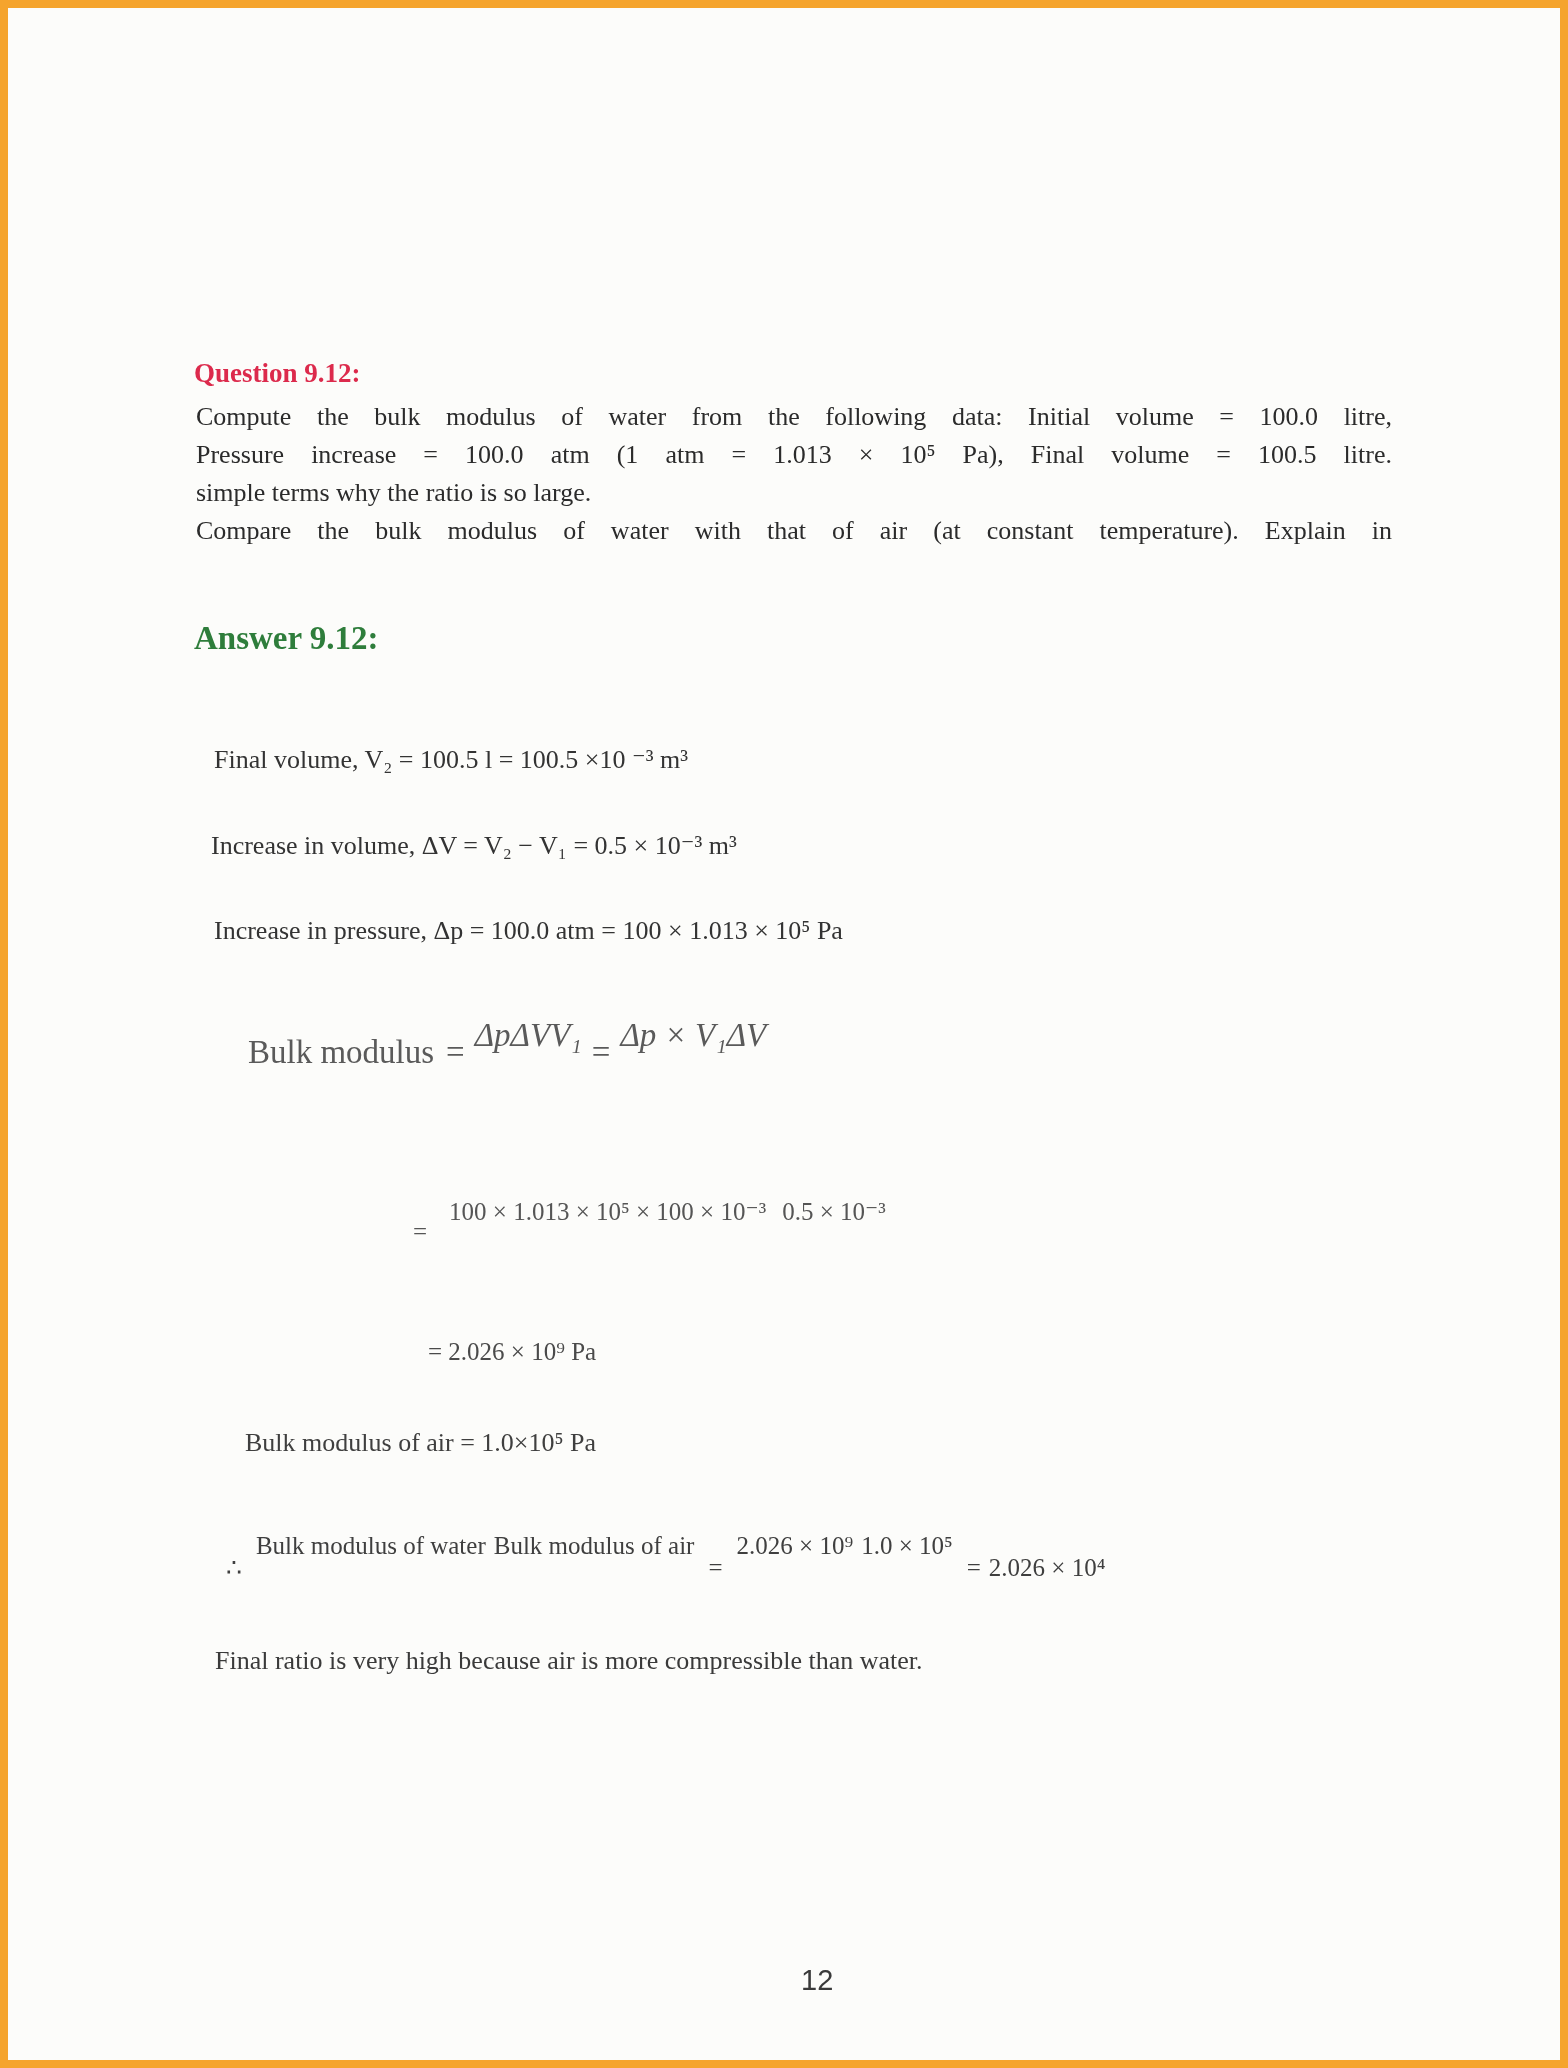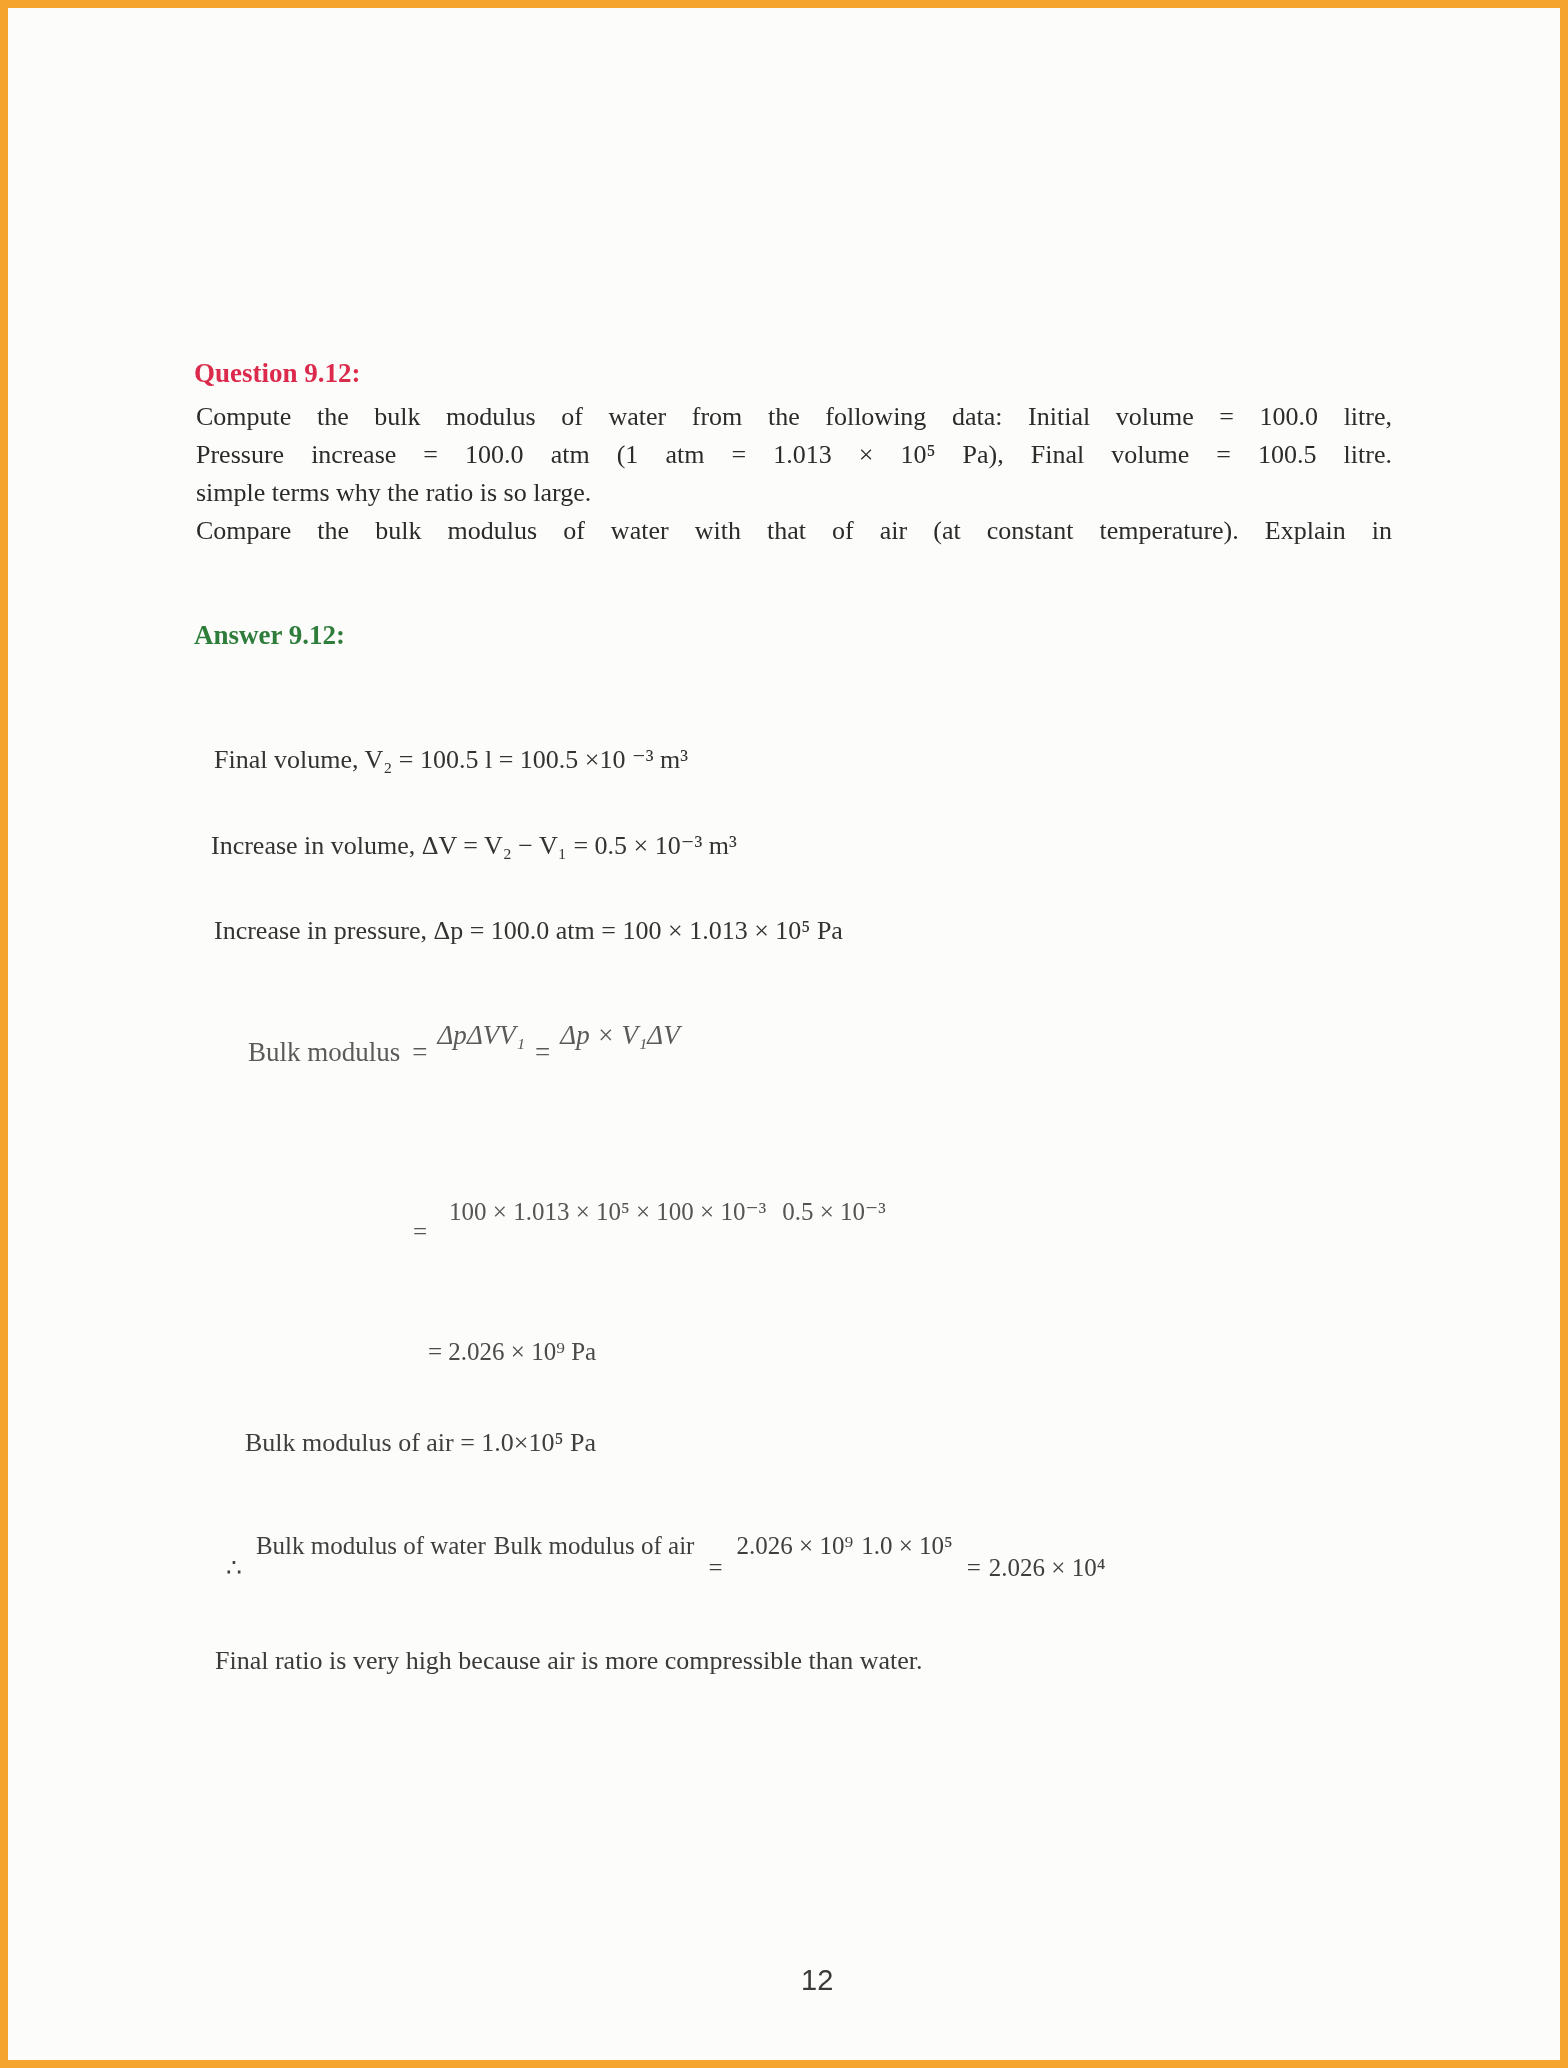--- a/index.html
+++ b/index.html
@@ -23,33 +23,33 @@
   }
   .q-par {
     left: 188px; top: 390px; width: 1196px;
     font-size: 26px; line-height: 38px; color: #2b2b2b;
   }
   .qline { text-align: justify; text-align-last: justify; }
   .qline.last { text-align-last: left; }
 
   .a-heading {
     left: 186px; top: 612px;
-    font-size: 27px; font-weight: bold; color: #2e7d3b;
+    font-size: 33px; font-weight: bold; color: #2e7d3b;
   }
   .stmt { font-size: 26px; color: #333; white-space: nowrap; }
   .stmt-initial  { left: 206px; top: 650px; }
   .stmt-final    { left: 206px; top: 736px; }
   .stmt-dvol     { left: 203px; top: 822px; }
   .stmt-dpress   { left: 206px; top: 908px; }
 
   
   .formula {
     left: 240px; top: 1012px;
     display: flex; align-items: flex-start;
-    font-size: 27px; color: #5a5a5a; white-space: nowrap;
+    font-size: 33px; color: #5a5a5a; white-space: nowrap;
   }
   .formula .baseline { margin-top: 17px; line-height: 30px; }
   .frac { display: inline-flex; flex-direction: row; align-items: center; }
   .frac .fr-row { line-height: 30px; text-align: center; }
   .fr-bar { height: 0; border-top: 2px solid #6a6a6a; align-self: stretch; margin: 1px 0; }
   .vrb { font-style: italic; }
   .frac1 { min-width: 52px; margin: 0 10px; }
   .frac2 { min-width: 88px; margin-left: 10px; }
 
   

